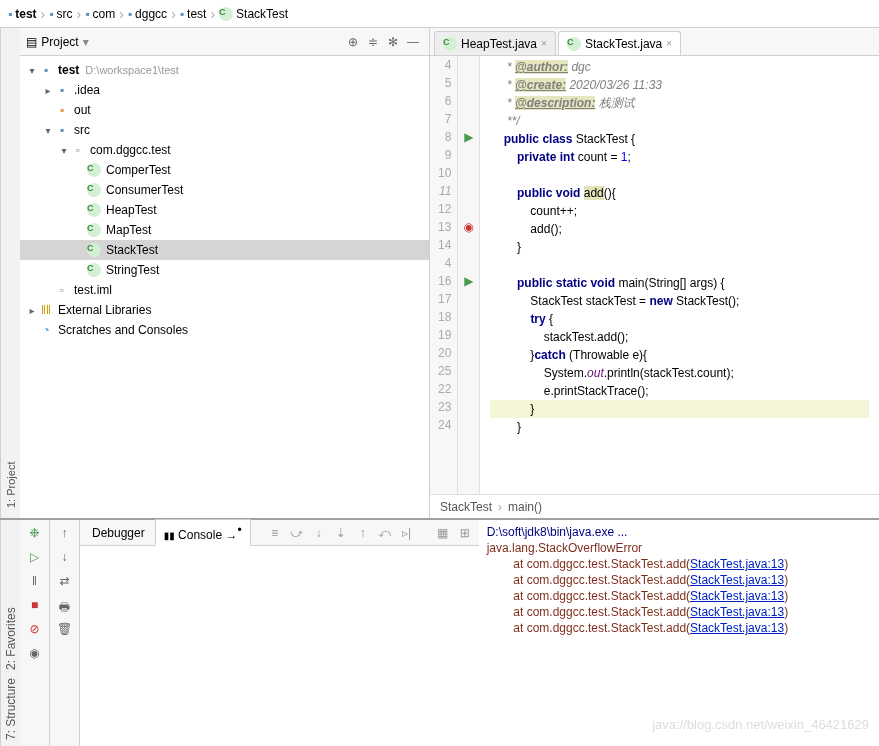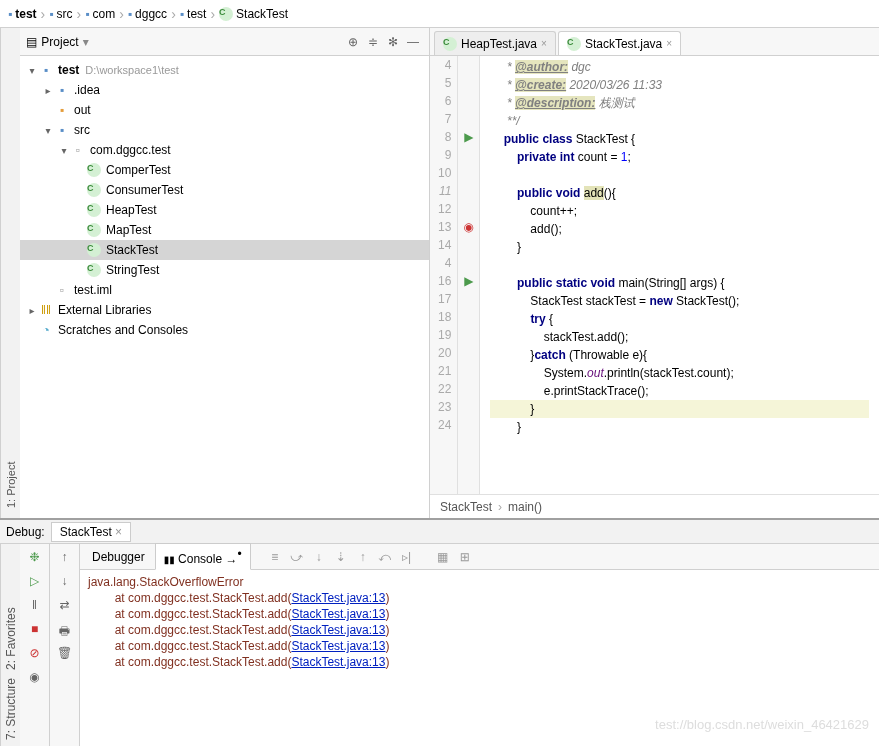--- a/index.html
+++ b/index.html
@@ -43,21 +43,21 @@
 .crumb-bar .sep { color:#aaa; }
 .debug-panel { height:228px; border-top:2px solid #a0a0a0; display:flex; flex-direction:column; }
 .dbg-header { height:24px; display:flex; align-items:center; background:#f2f2f2; border-bottom:1px solid #d0d0d0; padding:0 6px; gap:6px; }
 .dbg-header .tab { padding:2px 8px; }
 .dbg-header .tab.active { background:#fff; border:1px solid #ccc; }
 .dbg-body { flex:1; display:flex; }
 .dbg-left-strip { width:20px; background:#f2f2f2; border-right:1px solid #d0d0d0; writing-mode:vertical-rl; transform:rotate(180deg); font-size:11px; color:#555; display:flex; align-items:center; justify-content:flex-start; padding:6px 2px; gap:8px; }
 .dbg-tools { width:30px; background:#f7f7f7; border-right:1px solid #d0d0d0; display:flex; flex-direction:column; align-items:center; gap:6px; padding-top:6px; }
 .dbg-tools2 { width:30px; background:#f7f7f7; border-right:1px solid #d0d0d0; display:flex; flex-direction:column; align-items:center; gap:6px; padding-top:6px; }
 .dbg-tools .btn, .dbg-tools2 .btn { width:18px; height:18px; color:#666; font-size:12px; cursor:pointer; text-align:center; }
-.dbg-content { flex:1; display:flex; flex-direction:column; }
+.dbg-content { flex:1; display:flex; flex-direction:row; }
 .dbg-tabs { height:26px; display:flex; align-items:center; border-bottom:1px solid #d0d0d0; background:#f7f7f7; padding:0 4px; gap:2px; }
 .dbg-tabs .dtab { padding:3px 8px; }
 .dbg-tabs .dtab.active { background:#fff; border:1px solid #ccc; border-bottom:1px solid #fff; }
 .dbg-tabs .dbic { width:20px; text-align:center; color:#999; }
 .console { flex:1; overflow:auto; padding:4px 8px; font-family:"Consolas",monospace; line-height:16px; }
 .console .l { white-space:pre; }
 .c-blue { color:#000080; } .c-red { color:#803020; } .c-link { color:#0020c0; text-decoration:underline; cursor:pointer; }
 .watermark { position:absolute; right:10px; bottom:14px; color:#ddd; font-size:13px; pointer-events:none; }
 </style>
 </head>
@@ -239,21 +239,21 @@
           <div style="height: 18px; font-style: italic;">11</div>
           <div style="height: 18px;">12</div>
           <div style="height: 18px;">13</div>
           <div style="height: 18px;">14</div>
           <div style="height: 18px;">4</div>
           <div style="height: 18px;">16</div>
           <div style="height: 18px; text-align: center;">17</div>
           <div style="height: 18px;">18</div>
           <div style="height: 18px;">19</div>
           <div style="height: 18px;">20</div>
-          <div style="height: 18px;">21</div>
+          <div style="height: 18px;">25</div>
           <div style="height: 18px;">22</div>
           <div style="height: 18px;">23</div>
           <div style="height: 18px;">24</div>
         </div>
       <div class="gutter-icons" id="gicons">
           <div class="gi"></div>
           <div class="gi"></div>
           <div class="gi"></div>
           <div class="gi"></div>
           <div class="gi">
@@ -284,26 +284,20 @@
     </div>
     <div class="crumb-bar">
       <span>StackTest</span>
       <span class="sep">›</span>
       <span>main()</span>
     </div>
   </div>
 </div>
 
 <div class="debug-panel">
-  <div class="dbg-header">
-    <span>Debug:</span>
-    <span class="tab active">
-      <span>StackTest</span> <span style="color:#999">×</span>
-    </span>
-  </div>
   <div class="dbg-body">
     <div class="dbg-left-strip">
       <span>7: Structure</span>
       <span>2: Favorites</span>
     </div>
     <div class="dbg-tools">
       <span class="btn" style="color:#4c9a4c">❉</span>
       <span class="btn" style="color:#4c9a4c">▷</span>
       <span class="btn">‖</span>
       <span class="btn" style="color:#c33">■</span>
@@ -329,24 +323,25 @@
         <span class="dbic">↓</span>
         <span class="dbic">⇣</span>
         <span class="dbic">↑</span>
         <span class="dbic">⤺</span>
         <span class="dbic">▹|</span>
         <span style="width:12px"></span>
         <span class="dbic">▦</span>
         <span class="dbic">⊞</span>
       </div>
       <div class="console" id="console">
+          <div class="l c-blue">D:\soft\jdk8\bin\java.exe ...</div>
           <div class="l c-red">java.lang.StackOverflowError</div>
           <div class="l "><span class="c-red">	at com.dggcc.test.StackTest.add(</span><span class="c-link">StackTest.java:13</span><span class="c-red">)</span></div>
           <div class="l "><span class="c-red">	at com.dggcc.test.StackTest.add(</span><span class="c-link">StackTest.java:13</span><span class="c-red">)</span></div>
           <div class="l "><span class="c-red">	at com.dggcc.test.StackTest.add(</span><span class="c-link">StackTest.java:13</span><span class="c-red">)</span></div>
           <div class="l "><span class="c-red">	at com.dggcc.test.StackTest.add(</span><span class="c-link">StackTest.java:13</span><span class="c-red">)</span></div>
           <div class="l "><span class="c-red">	at com.dggcc.test.StackTest.add(</span><span class="c-link">StackTest.java:13</span><span class="c-red">)</span></div>
         </div>
     </div>
   </div>
 </div>
 
-<div class="watermark">test://blog.csdn.net/weixin_46421629</div>
+<div class="watermark">java://blog.csdn.net/weixin_46421629</div>
 
 </body></html>

